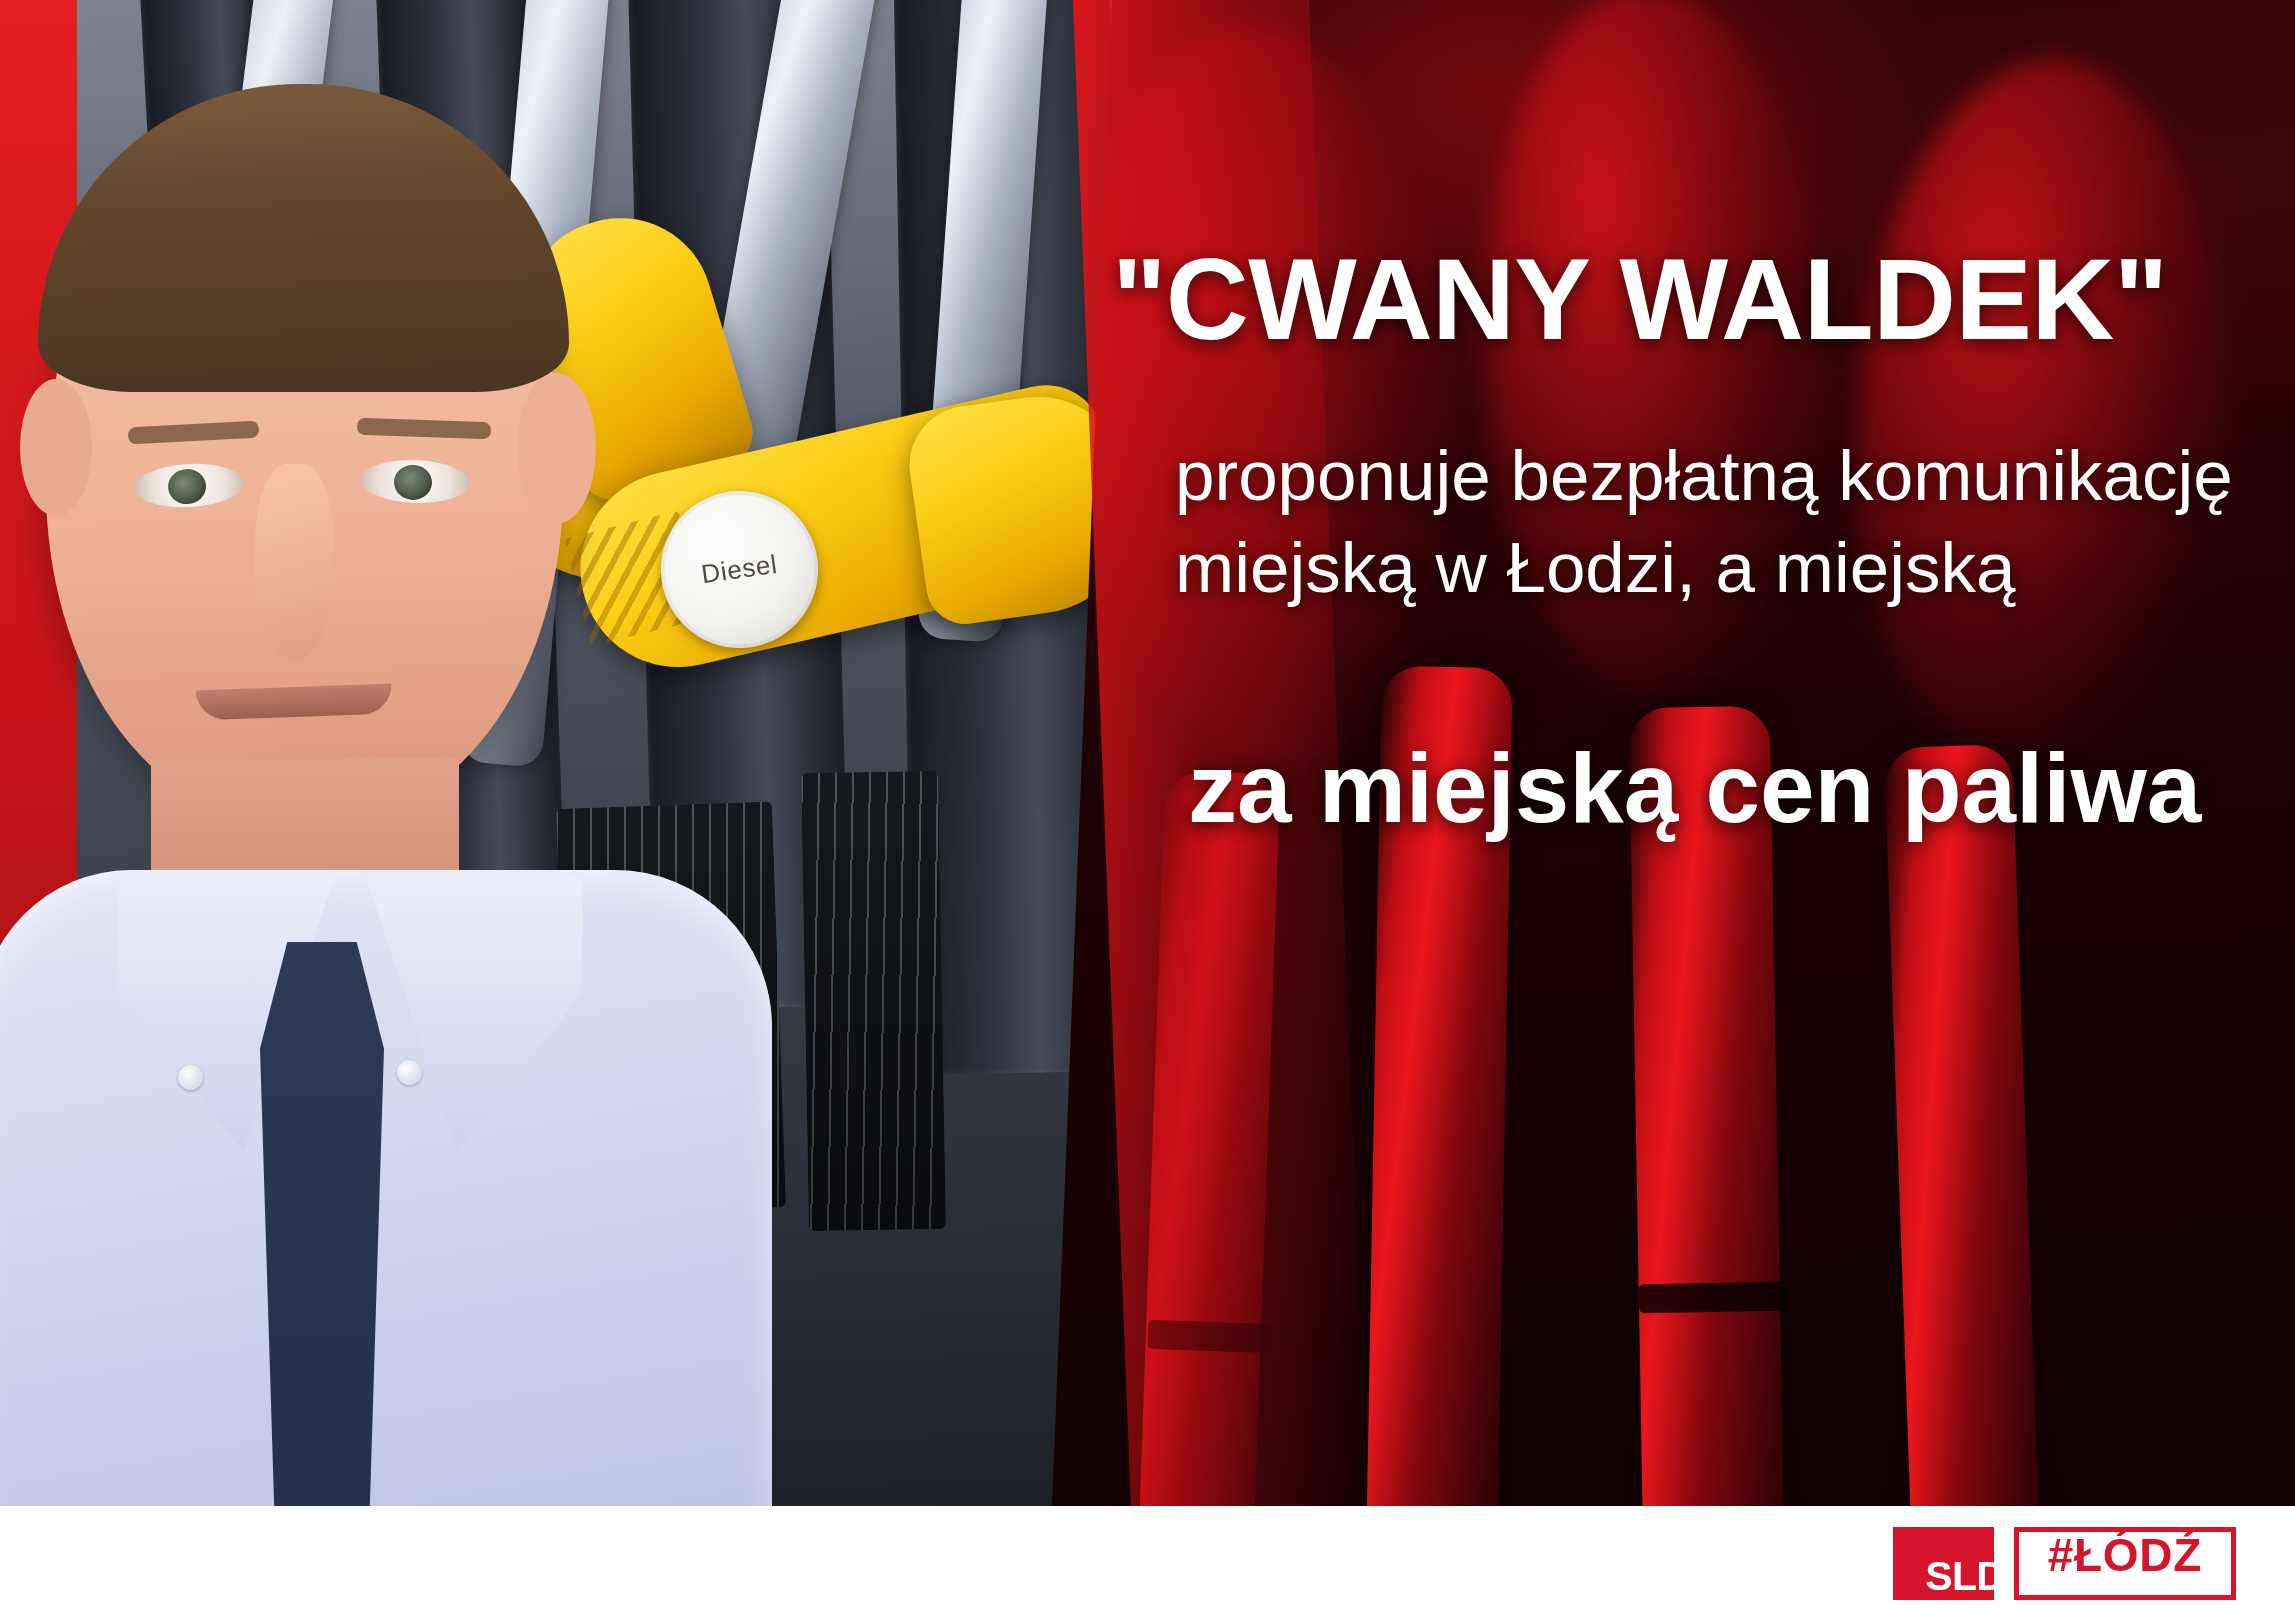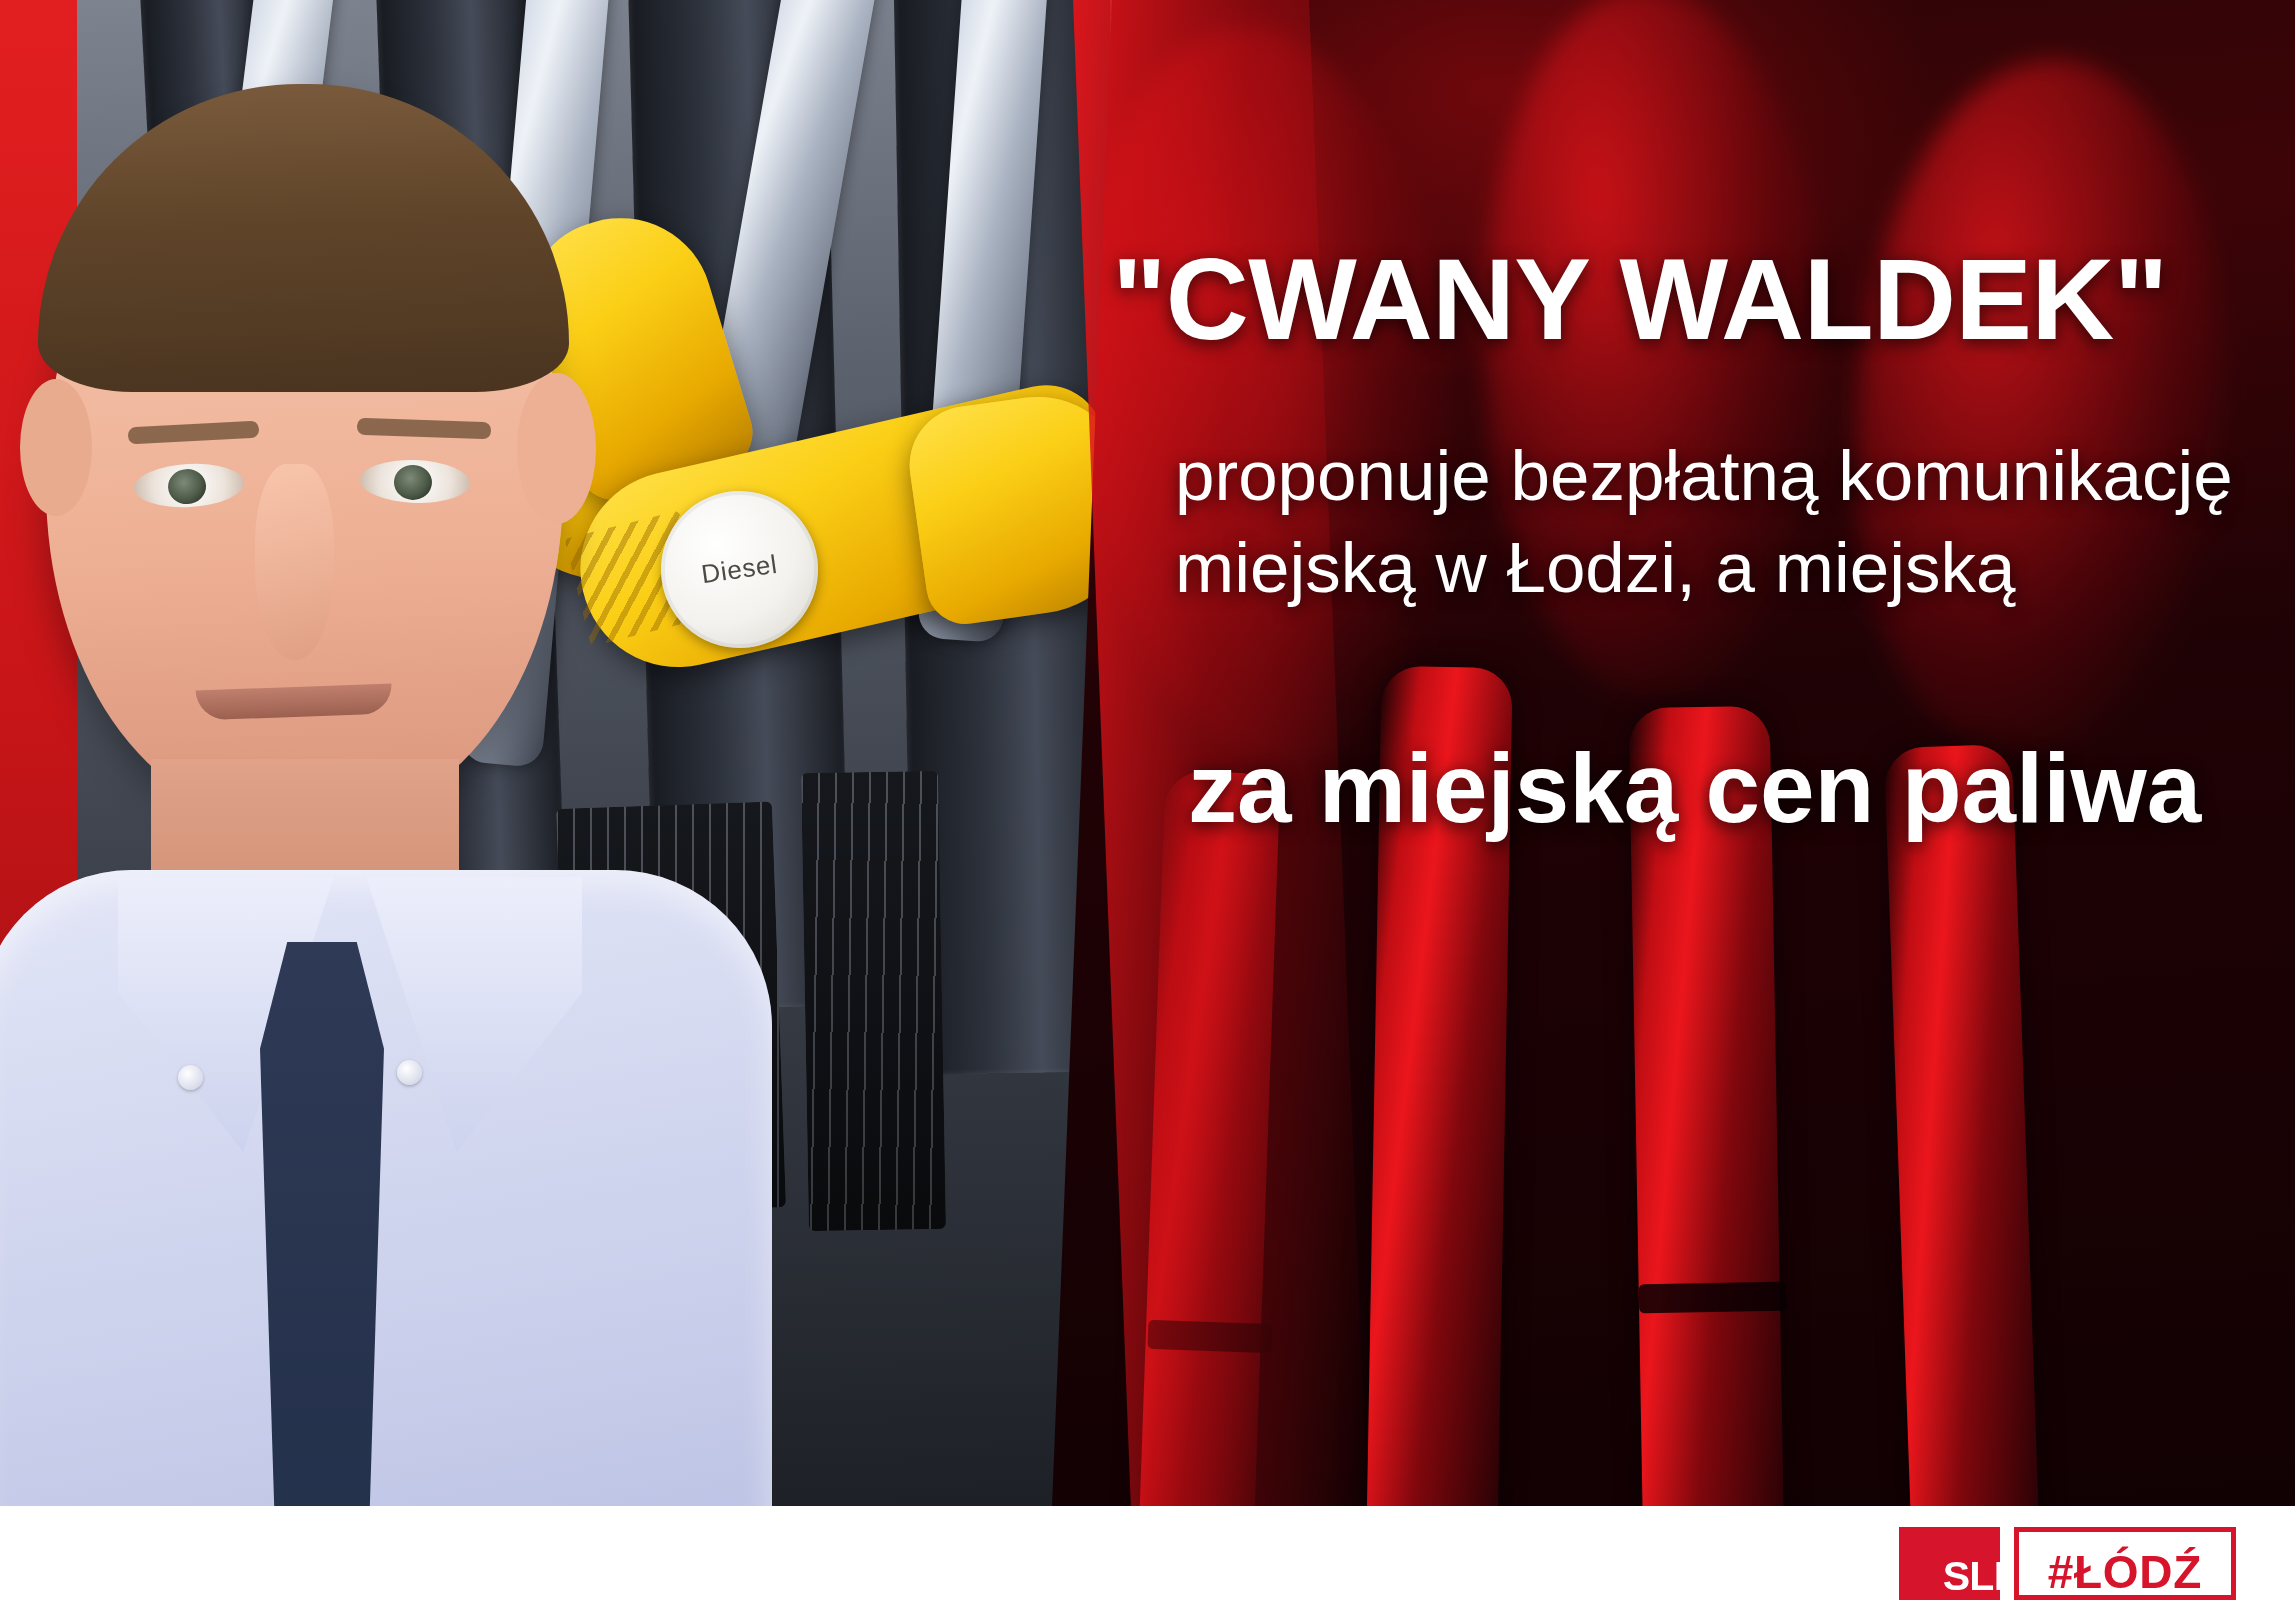--- a/index.html
+++ b/index.html
@@ -330,38 +330,38 @@
     right: 59px; top: 21px;
     display: flex;
     align-items: stretch;
     height: 73px;
   }
   .logo-sld {
     width: 101px;
     background: #d6142b;
     display: flex;
     align-items: flex-end;
-    justify-content: flex-start;
+    justify-content: center;
     padding-bottom: 3.9px;
     box-sizing: border-box;
     padding-left: 44px;
   }
   .logo-sld span {
     color: #ffffff;
     font-size: 41px;
     font-weight: 700;
     letter-spacing: -0.7px;
     line-height: .95;
   }
   .logo-lodz {
-    margin-left: 14px;
+    margin-left: 20px;
     border: 5.9px solid #d6142b;
     background: #ffffff;
     display: flex;
-    align-items: flex-end;
+    align-items: flex-start;
     justify-content: center;
     padding: 0 29px;
     box-sizing: border-box;
   }
   .logo-lodz span {
     color: #d6142b;
     font-size: 46px;
     font-weight: 700;
     letter-spacing: 0.7px;
     line-height: 1;

